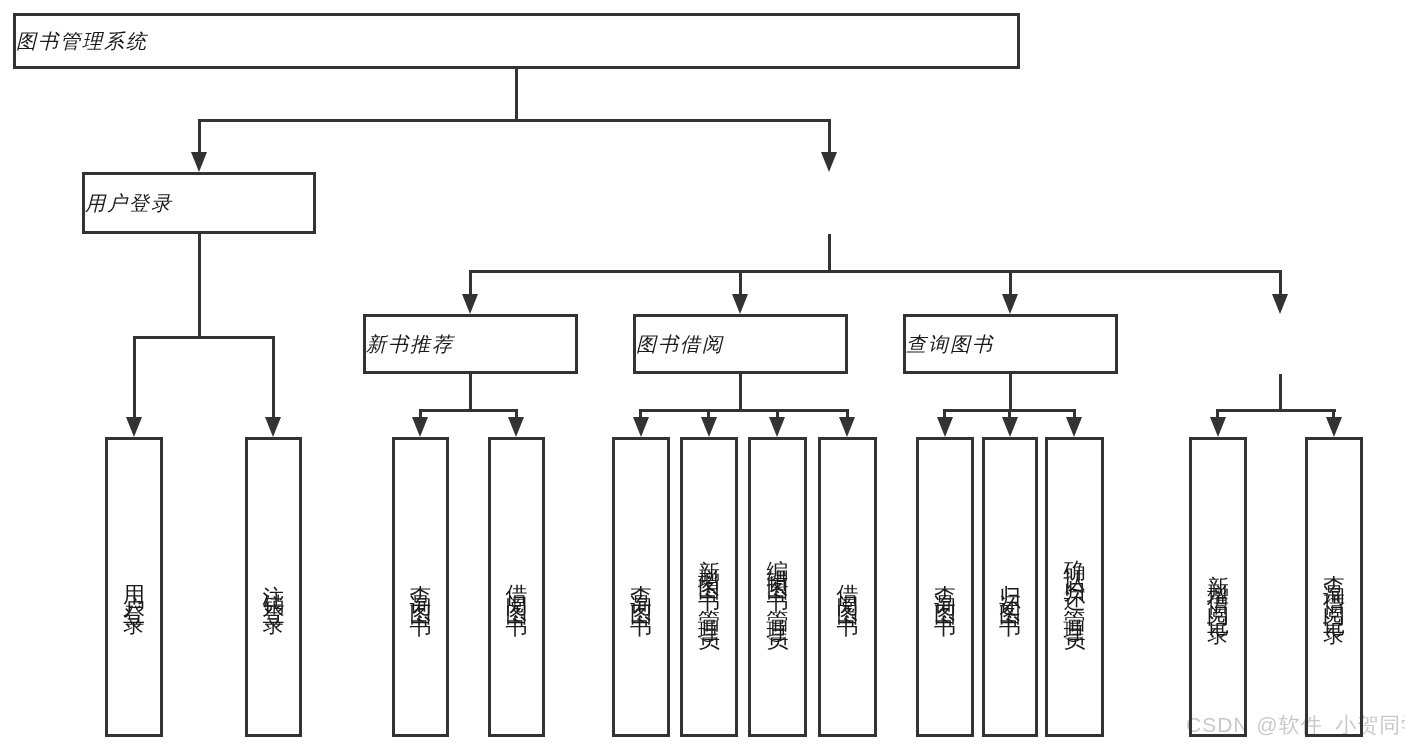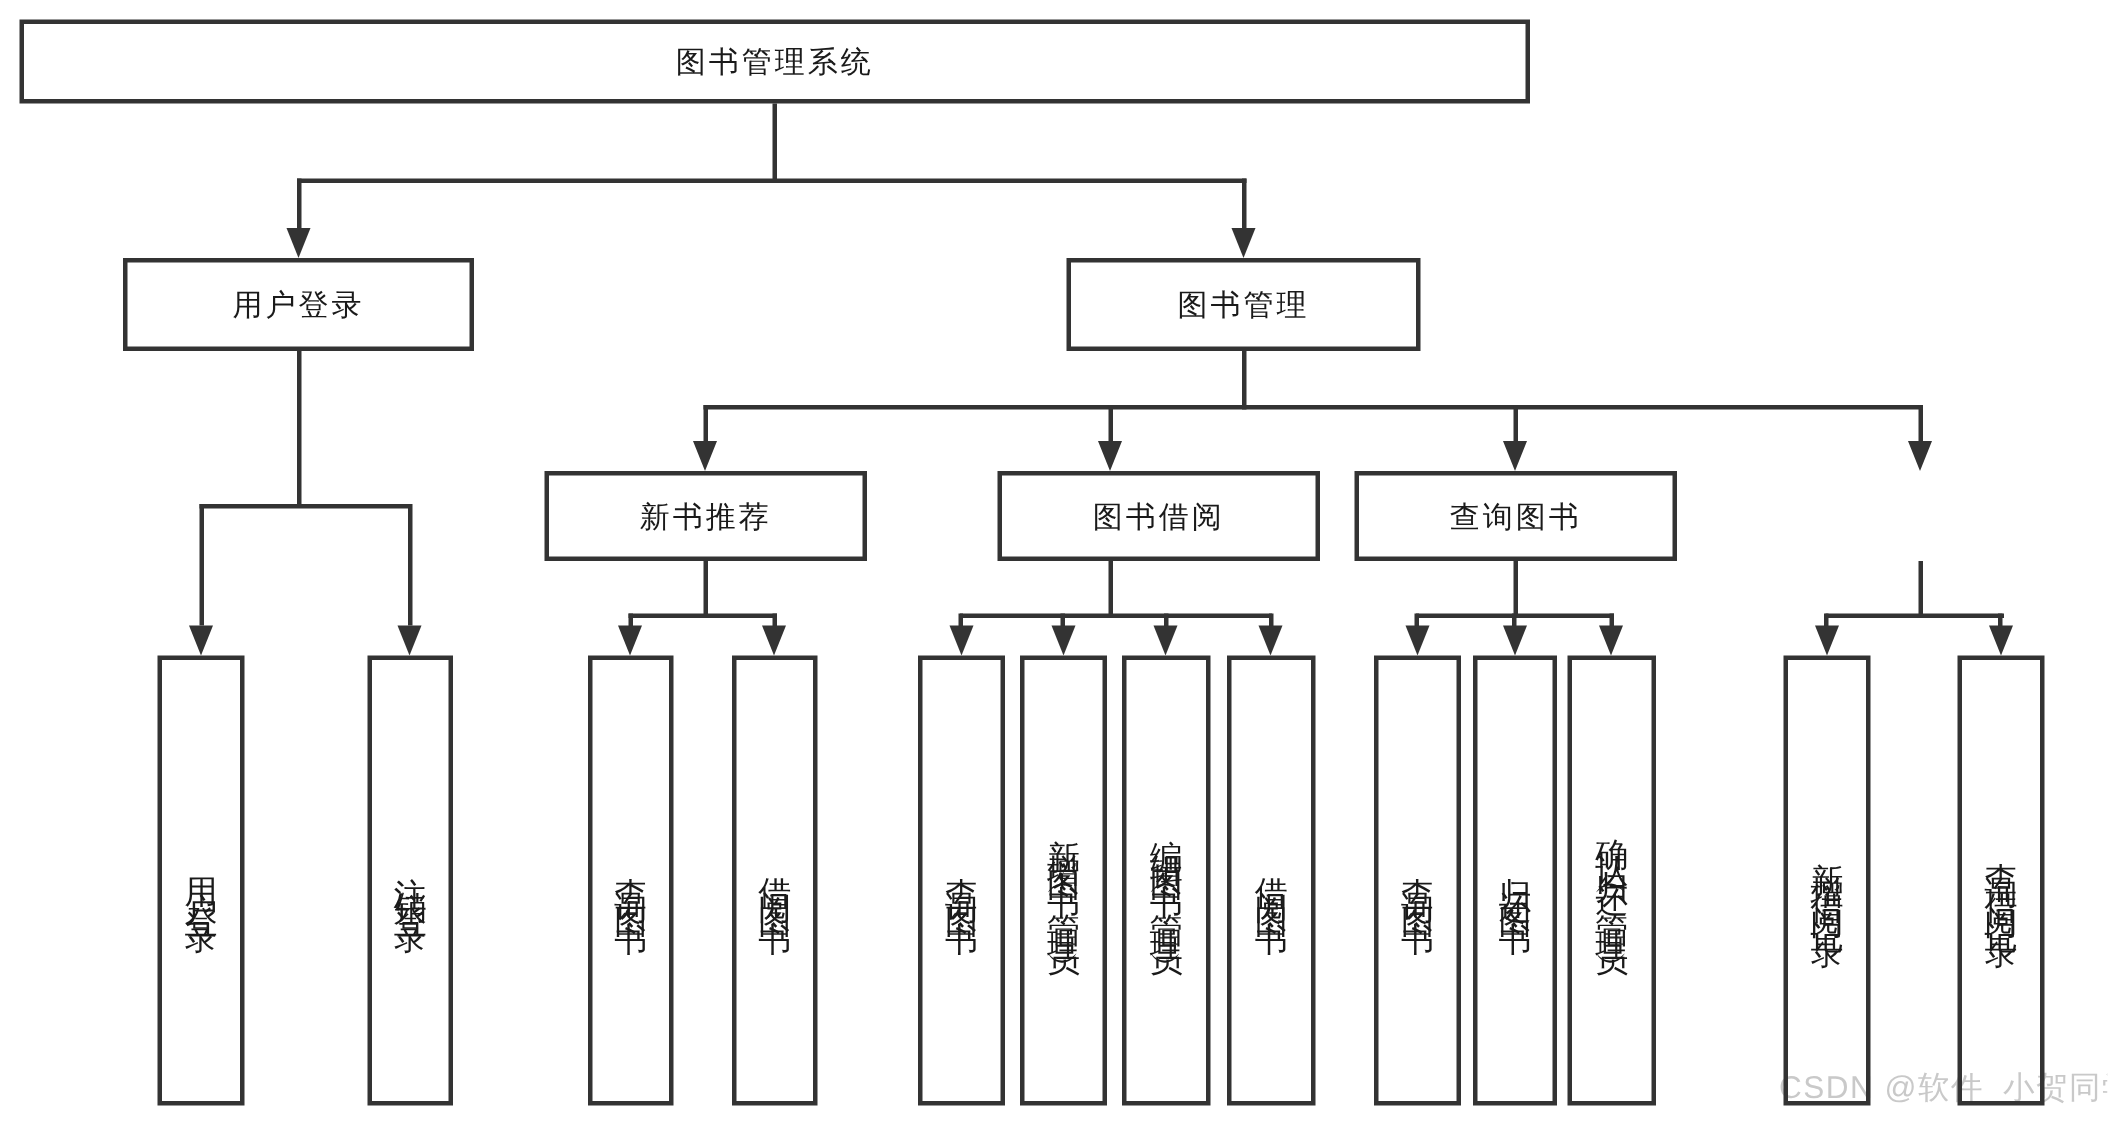--- a/index.html
+++ b/index.html
@@ -3,22 +3,22 @@
 <meta charset="utf-8">
 <style>
   html,body{margin:0;padding:0;background:#ffffff;}
   #canvas{
     position:relative;width:1405px;height:747px;background:#ffffff;overflow:hidden;
     font-family:"Liberation Sans","DejaVu Sans",sans-serif;color:#1a1a1a;
   }
   
   .b{
     position:absolute;box-sizing:border-box;border:3px solid #333333;background:transparent;
-    display:flex;align-items:center;justify-content:center;text-align:center;
-    font-size:20px;letter-spacing:2px;z-index:2;
+    display:flex;align-items:center;justify-content:flex-start;text-align:center;
+    font-size:20px;letter-spacing:2px;z-index:2;font-style:italic;
   }
   .vb{
     position:absolute;box-sizing:border-box;border:3px solid #333333;background:transparent;
     display:flex;align-items:center;justify-content:center;z-index:2;
   }
   .vb span{
     writing-mode:vertical-rl;text-orientation:mixed;
     font-size:22px;letter-spacing:10px;line-height:1;white-space:nowrap;
   }
   
@@ -46,23 +46,20 @@
   <div class="l" style="left:515px;top:69px;width:3px;height:52px;"></div>
   <div class="l" style="left:198px;top:119px;width:633px;height:3px;"></div>
   <div class="l" style="left:198px;top:119px;width:3px;height:34px;"></div>
   <div class="a" style="left:191px;top:152px;"></div>
   <div class="l" style="left:828px;top:119px;width:3px;height:34px;"></div>
   <div class="a" style="left:821px;top:152px;"></div>
 
   <div class="b" style="left:82px;top:172px;width:234px;height:62px;">
     <span>用户登录</span>
   </div>
-  <div class="b" style="left:711px;top:172px;width:236px;height:62px;">
-    <span>图书管理</span>
-  </div>
 
   <div class="l" style="left:198px;top:234px;width:3px;height:104px;"></div>
   <div class="l" style="left:133px;top:336px;width:141px;height:3px;"></div>
   <div class="l" style="left:133px;top:336px;width:3px;height:81px;"></div>
   <div class="a" style="left:126px;top:417px;"></div>
   <div class="l" style="left:272px;top:336px;width:3px;height:81px;"></div>
   <div class="a" style="left:265px;top:417px;"></div>
 
   <div class="l" style="left:828px;top:234px;width:3px;height:39px;"></div>
   <div class="l" style="left:469px;top:270px;width:813px;height:3px;"></div>
@@ -71,21 +68,21 @@
   <div class="l" style="left:739px;top:270px;width:3px;height:26px;"></div>
   <div class="a" style="left:732px;top:294px;"></div>
   <div class="l" style="left:1009px;top:270px;width:3px;height:26px;"></div>
   <div class="a" style="left:1002px;top:294px;"></div>
   <div class="l" style="left:1279px;top:270px;width:3px;height:26px;"></div>
   <div class="a" style="left:1272px;top:294px;"></div>
 
   <div class="b" style="left:363px;top:314px;width:215px;height:60px;">
     <span>新书推荐</span>
   </div>
-  <div class="b" style="left:633px;top:314px;width:215px;height:60px;margin-left:32px;">
+  <div class="b" style="left:633px;top:314px;width:215px;height:60px;">
     <span>图书借阅</span>
   </div>
   <div class="b" style="left:903px;top:314px;width:215px;height:60px;">
     <span>查询图书</span>
   </div>
 
   <div class="l" style="left:469px;top:374px;width:3px;height:37px;"></div>
   <div class="l" style="left:419px;top:409px;width:99px;height:3px;"></div>
   <div class="l" style="left:419px;top:409px;width:3px;height:10px;"></div>
   <div class="a" style="left:412px;top:417px;"></div>

